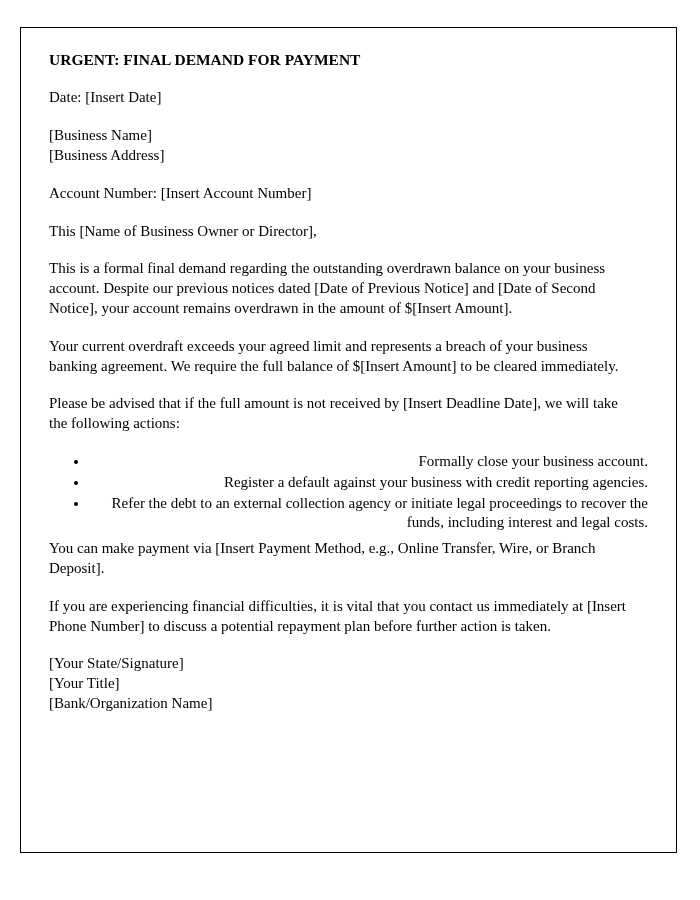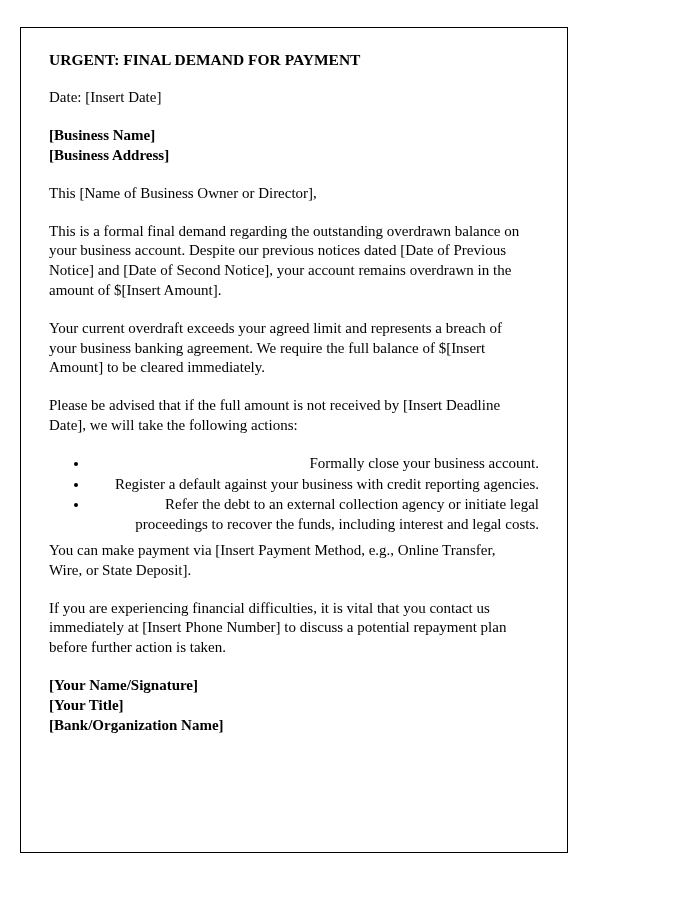--- a/index.html
+++ b/index.html
@@ -11,21 +11,21 @@
     width: 700px;
     height: 900px;
     font-family: "Liberation Serif", "DejaVu Serif", serif;
     color: #000000;
     position: relative;
   }
   .page-border {
     position: absolute;
     left: 20px;
     top: 27px;
-    width: 548px;
+    width: 657px;
     height: 826px;
     border: 1px solid #000000;
     box-sizing: border-box;
     padding: 22px 28px 20px 28px;
     background: #ffffff;
     overflow: hidden;
   }
   .letter {
     font-size: 15px;
     line-height: 1.32;
@@ -36,21 +36,20 @@
     margin: 0 0 18px 0;
   }
   p.block {
     margin: 0 10px 18px 0;
   }
   .tight-line {
     margin: 0;
   }
   .address-block, .signature-block {
     margin: 0 0 18px 0;
-    font-weight: bold;
   }
   ul.actions {
     margin: 0 0 6px 0;
     padding-left: 40px;
     text-align: right;
   }
   ul.actions li {
     margin: 0 0 1px 0;
     padding-left: 2px;
   }
@@ -63,40 +62,41 @@
 
     <p class="letter-title">URGENT: FINAL DEMAND FOR PAYMENT</p>
 
     <p class="block">Date: [Insert Date]</p>
 
     <div class="address-block">
       <p class="tight-line">[Business Name]</p>
       <p class="tight-line">[Business Address]</p>
     </div>
 
+    <p class="block">Account Number: [Insert Account Number]</p>
 
     <p class="block">This [Name of Business Owner or Director],</p>
 
     <p class="block">This is a formal final demand regarding the outstanding overdrawn balance on your business account. Despite our previous notices dated [Date of Previous Notice] and [Date of Second Notice], your account remains overdrawn in the amount of $[Insert Amount].</p>
 
     <p class="block">Your current overdraft exceeds your agreed limit and represents a breach of your business banking agreement. We require the full balance of $[Insert Amount] to be cleared immediately.</p>
 
     <p class="block">Please be advised that if the full amount is not received by [Insert Deadline Date], we will take the following actions:</p>
 
     <ul class="actions">
       <li>Formally close your business account.</li>
       <li>Register a default against your business with credit reporting agencies.</li>
       <li>Refer the debt to an external collection agency or initiate legal proceedings to recover the funds, including interest and legal costs.</li>
     </ul>
 
-    <p class="block">You can make payment via [Insert Payment Method, e.g., Online Transfer, Wire, or State Deposit].</p>
+    <p class="block">You can make payment via [Insert Payment Method, e.g., Online Transfer, Wire, or Branch Deposit].</p>
 
     <p class="block">If you are experiencing financial difficulties, it is vital that you contact us immediately at [Insert Phone Number] to discuss a potential repayment plan before further action is taken.</p>
 
 
     <div class="signature-block">
-      <p class="tight-line">[Your Name/Signature]</p>
+      <p class="tight-line">[Your State/Signature]</p>
       <p class="tight-line">[Your Title]</p>
       <p class="tight-line">[Bank/Organization Name]</p>
     </div>
 
   </div>
 </div>
 
 </body></html>

